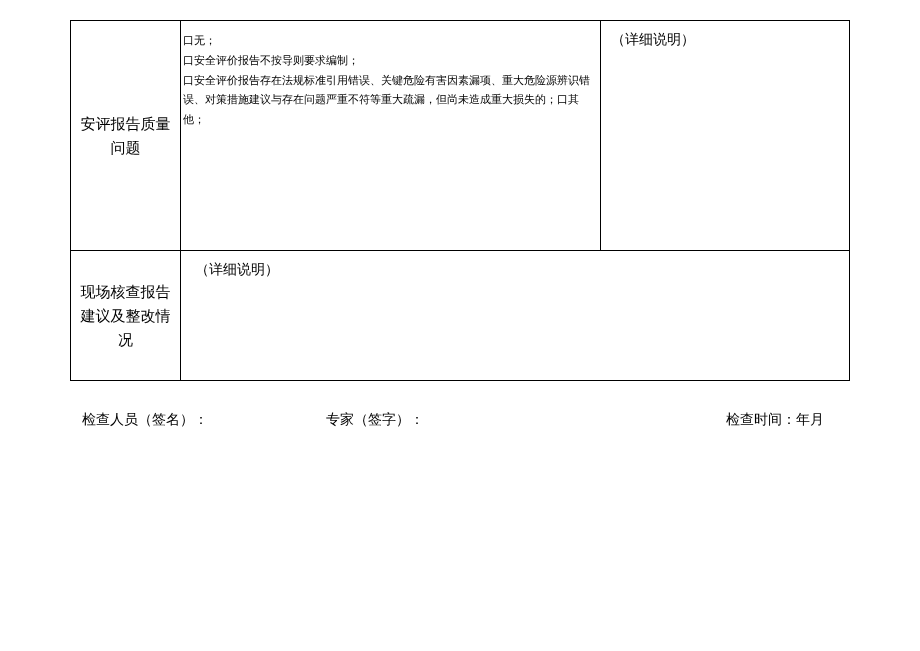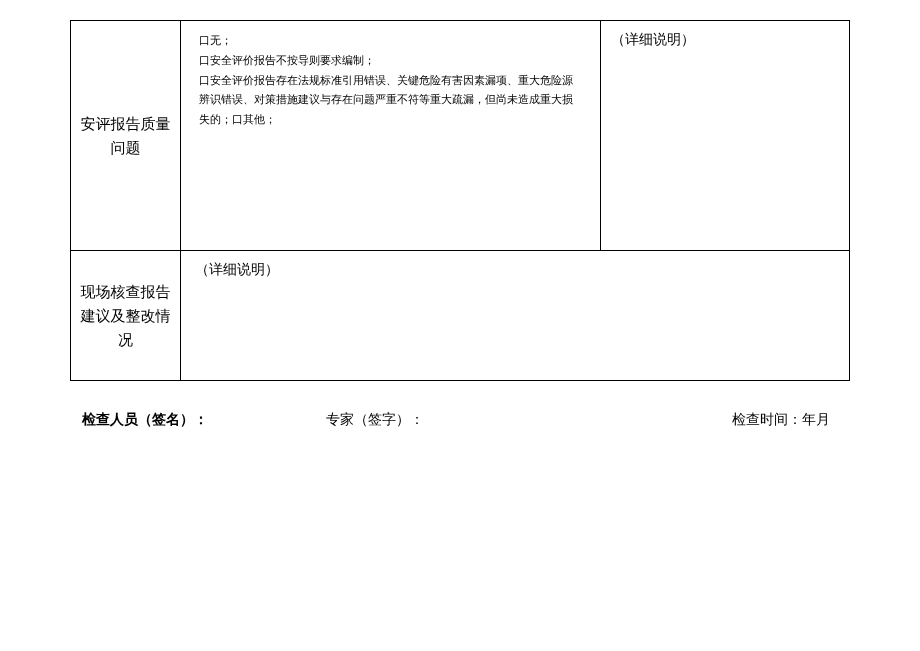--- a/index.html
+++ b/index.html
@@ -31,21 +31,21 @@
       width: 110px;
       text-align: center;
       font-size: 15px;
       line-height: 1.6;
     }
     .checkbox-col {
       width: 420px;
       font-size: 11px;
       line-height: 1.8;
       vertical-align: top;
-      padding: 10px 18px;
+      padding: 10px 2px;
     }
     .detail-col {
       font-size: 14px;
       vertical-align: top;
       padding: 10px 10px;
     }
     .row1 td {
       height: 230px;
     }
     .row2 td {
@@ -60,28 +60,27 @@
       display: flex;
       margin-top: 30px;
       font-size: 14px;
       padding-left: 12px;
     }
     .sig-item {
       white-space: nowrap;
     }
     .sig-inspector {
       flex: 0 0 auto;
-      font-weight: bold;
     }
     .sig-expert {
       margin-left: 118px;
     }
     .sig-time {
       margin-left: auto;
-      margin-right: 20px;
+      margin-right: 26px;
     }
     .checkbox-line {
       display: block;
     }
   </style>
 </head>
 <body>
 
 <div class="table-wrapper">
   <table>

